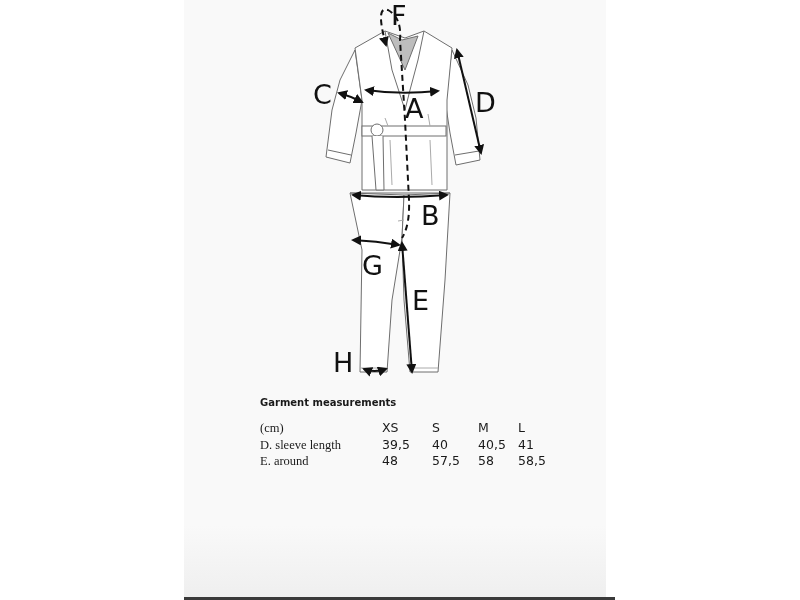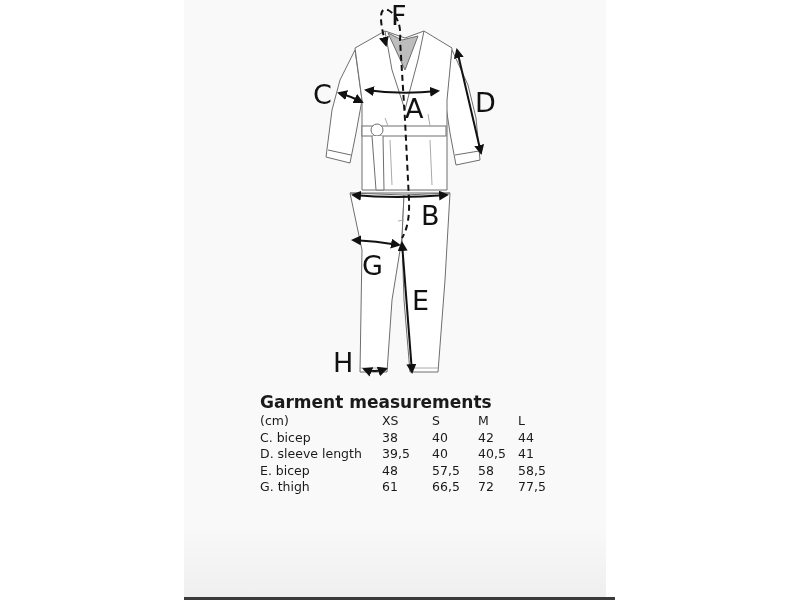--- a/index.html
+++ b/index.html
@@ -44,36 +44,36 @@
     .table-wrap {
       position: absolute;
       left: 260px;
       top: 395px;
       width: 300px;
       color: #1a1a1a;
       font-size: 12.5px;
     }
     .table-title {
       font-weight: bold;
-      font-size: 17px;
+      font-size: 10px;
       height: 15px;
       line-height: 15px;
-      margin-bottom: 3px;
+      margin-bottom: 10px;
     }
     table.meas {
       border-collapse: collapse;
     }
     table.meas td {
       padding: 0;
       height: 16.5px;
       line-height: 16.5px;
       white-space: nowrap;
       vertical-align: middle;
     }
-    td.lbl { width: 122px; }
+    td.lbl { width: 122px; font-family: Liberation Serif, serif; }
     td.c-xs { width: 50px; }
     td.c-s { width: 46px; }
     td.c-m { width: 40px; }
     td.c-l { width: 40px; }
     .arrow-cell {
       position: relative;
       height: 16.5px;
     }
   </style>
 </head>
@@ -163,42 +163,28 @@
   <table class="meas">
     <tbody>
         <tr>
       <td class="lbl">(cm)</td>
       <td class="c-xs">XS</td>
       <td class="c-s">S</td>
       <td class="c-m">M</td>
       <td class="c-l">L</td>
     </tr>
     <tr>
-      <td class="lbl">C. bicep</td>
-      <td>38</td>
-      <td>40</td>
-      <td>42</td>
-      <td>44</td>
-    </tr>
-    <tr>
       <td class="lbl">D. sleeve length</td>
       <td>39,5</td>
       <td>40</td>
       <td>40,5</td>
       <td>41</td>
     </tr>
     <tr>
-      <td class="lbl">E. bicep</td>
+      <td class="lbl">E. around</td>
       <td>48</td>
       <td>57,5</td>
       <td>58</td>
       <td>58,5</td>
-    </tr>
-    <tr>
-      <td class="lbl">G. thigh</td>
-      <td>61</td>
-      <td>66,5</td>
-      <td>72</td>
-      <td>77,5</td>
     </tr>
   </tbody>
     </table>
 </div>
 
 </body></html>

